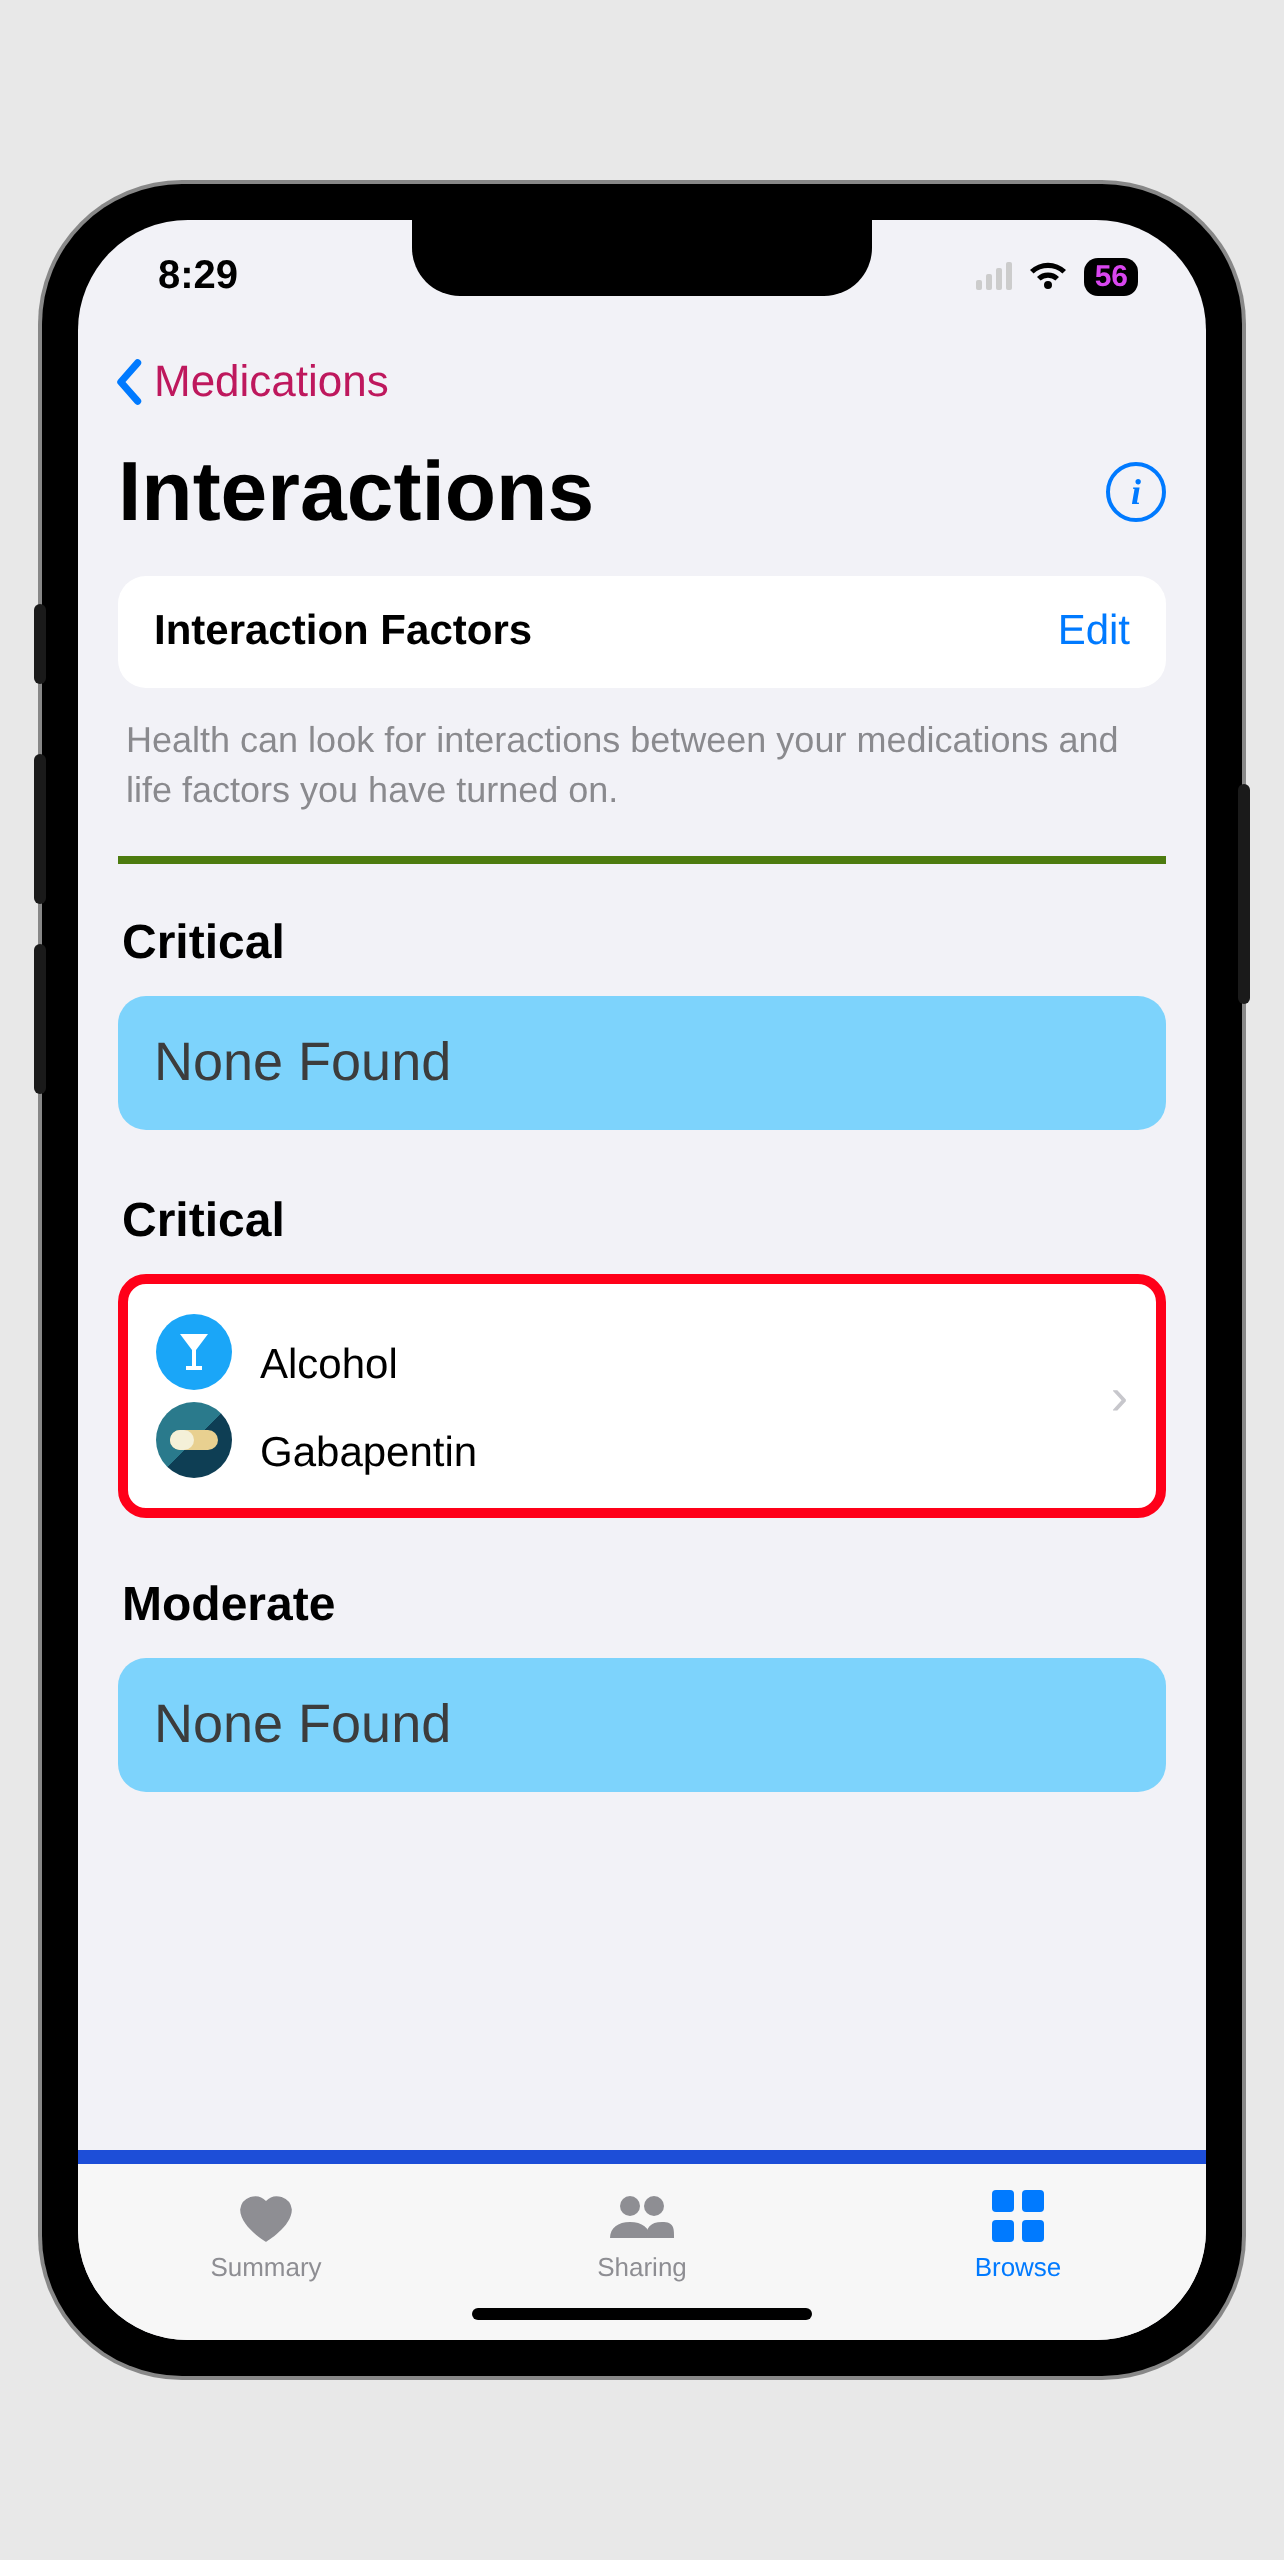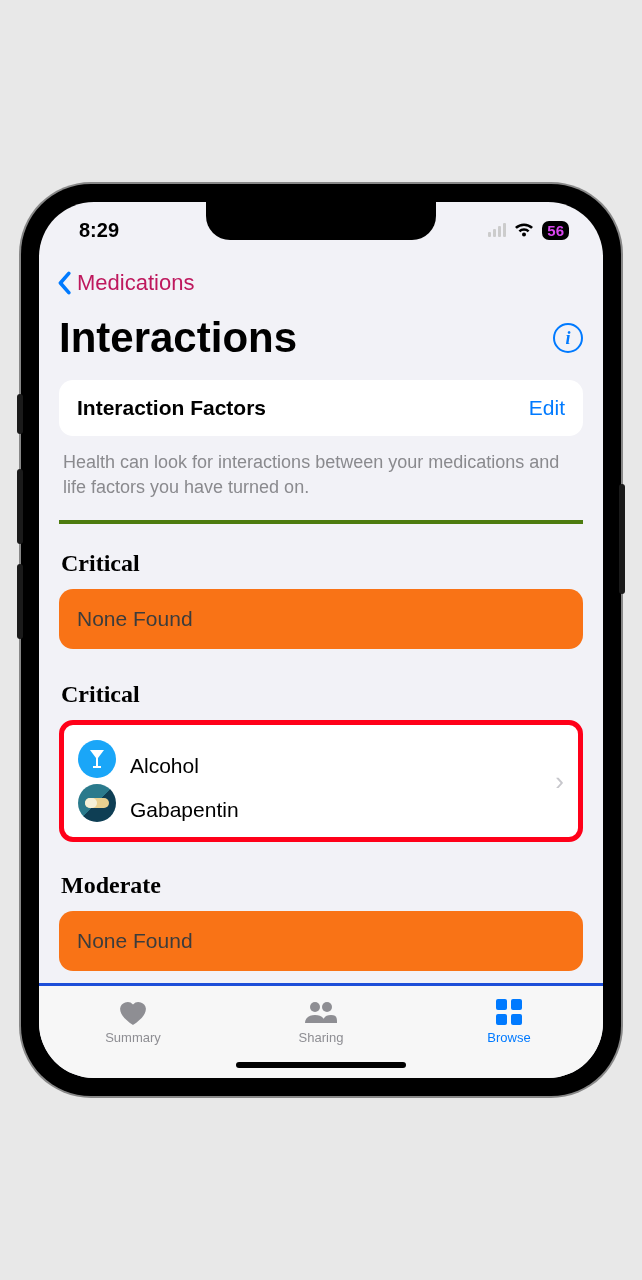--- a/index.html
+++ b/index.html
@@ -7,21 +7,21 @@
       font-family: -apple-system, BlinkMacSystemFont, 'Segoe UI', Helvetica, Arial, sans-serif;
       background: #e8e8e8;
       display: flex;
       justify-content: center;
       align-items: center;
       min-height: 1280px;
       width: 642px;
     }
     .phone-frame {
       width: 600px;
-      height: 912px;
+      height: 1096px;
       background: #000;
       border-radius: 70px;
       padding: 18px;
       position: relative;
       box-shadow: 0 0 0 2px #888;
     }
     .side-btn { position: absolute; background: #1a1a1a; border-radius: 3px; }
     .side-left1 { left: -4px; top: 210px; width: 6px; height: 40px; }
     .side-left2 { left: -4px; top: 285px; width: 6px; height: 75px; }
     .side-left3 { left: -4px; top: 380px; width: 6px; height: 75px; }
@@ -84,24 +84,24 @@
       background: #fff; border-radius: 14px;
       padding: 16px 18px; margin-bottom: 14px;
     }
     .card-header {
       display: flex; justify-content: space-between; align-items: flex-start;
     }
     .card-title { font-size: 21px; font-weight: 600; }
     .edit-btn { color: #007AFF; font-size: 21px; }
     .card-sub { color: #8a8a8e; font-size: 21px; margin-top: 2px; }
     .helper-text { color: #8a8a8e; font-size: 18px; padding: 0 4px 20px 4px; line-height: 1.4; border-bottom: 4px solid #4d7c0f; margin-bottom: 26px; }
-    .section-title { font-size: 24px; font-weight: 700; margin: 0 0 12px 2px; font-family: Liberation Serif, serif; }
+    .section-title { font-size: 24px; font-weight: 700; margin: 0 0 12px 2px; }
     .none-box {
-      background: #f97316; border-radius: 14px;
-      padding: 18px 18px; font-size: 21px; color: #3c3c3c;
+      background: #7dd3fc; border-radius: 14px;
+      padding: 18px 18px; font-size: 27px; color: #3c3c3c;
       margin-bottom: 32px;
     }
     .interaction-row {
       background: #fff; border-radius: 14px;
       padding: 12px 14px 12px 14px;
       display: flex; align-items: center;
       border: 5px solid #ff0019;
       margin-bottom: 30px; position:relative;
     }
     .interaction-items { flex: 1; }
@@ -114,21 +114,21 @@
     .alcohol-icon {
       background: #1aa6f8;
     }
     .pill-icon-wrap {
       background: linear-gradient(135deg, #2a7a8c 50%, #0e3e54 50%);
     }
     .chev { color: #c7c7cc; font-size: 26px; }
     .tab-bar {
       position: absolute; bottom: 0; left: 0; right: 0;
       height: 95px; background: rgba(247,247,247,0.95);
-      border-top: 3px solid #1d4ed8;
+      border-top: 7px solid #1d4ed8;
       display: flex; justify-content: space-around;
       padding-top: 12px;
     }
     .tab { display:flex; flex-direction:column; align-items:center; gap:4px; color:#8e8e93; font-size:13px; width:120px;}
     .tab.active { color: #007AFF; }
     .tab svg { width: 34px; height: 28px; }
     .home-ind {
       position:absolute; bottom:10px; left:50%; transform:translateX(-50%);
       width: 170px; height:6px; background:#000; border-radius:4px;
     }

